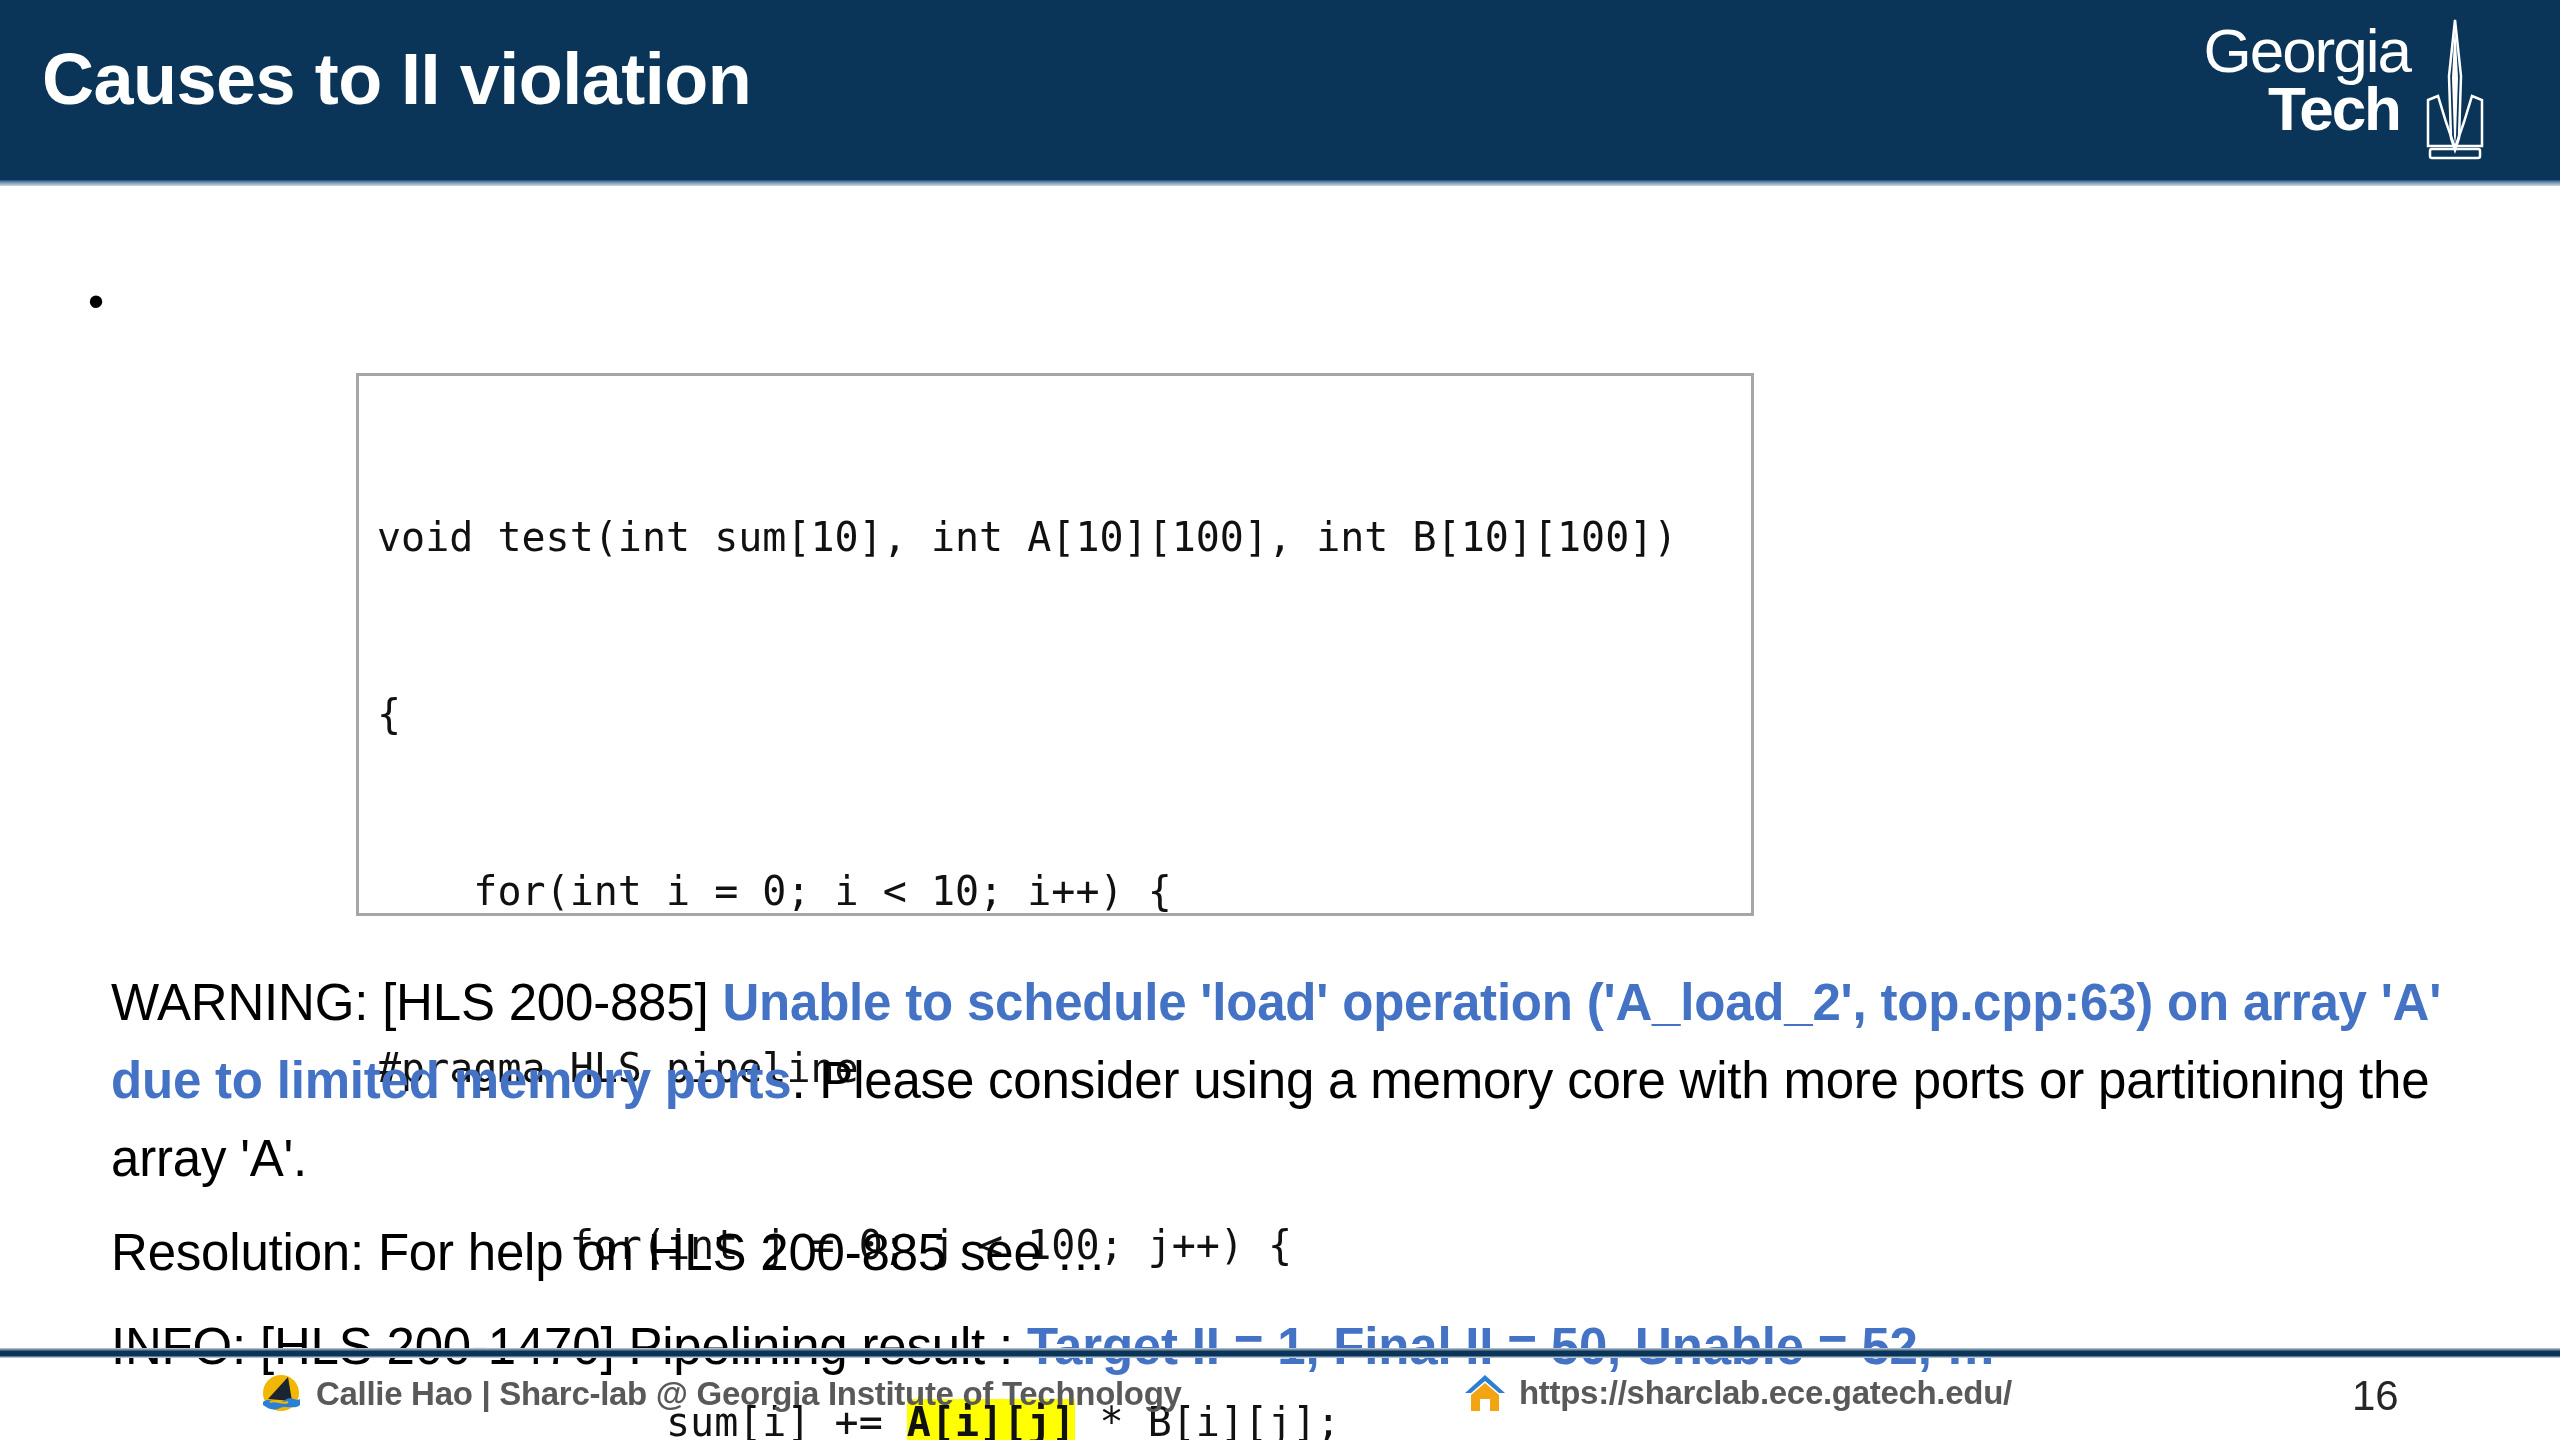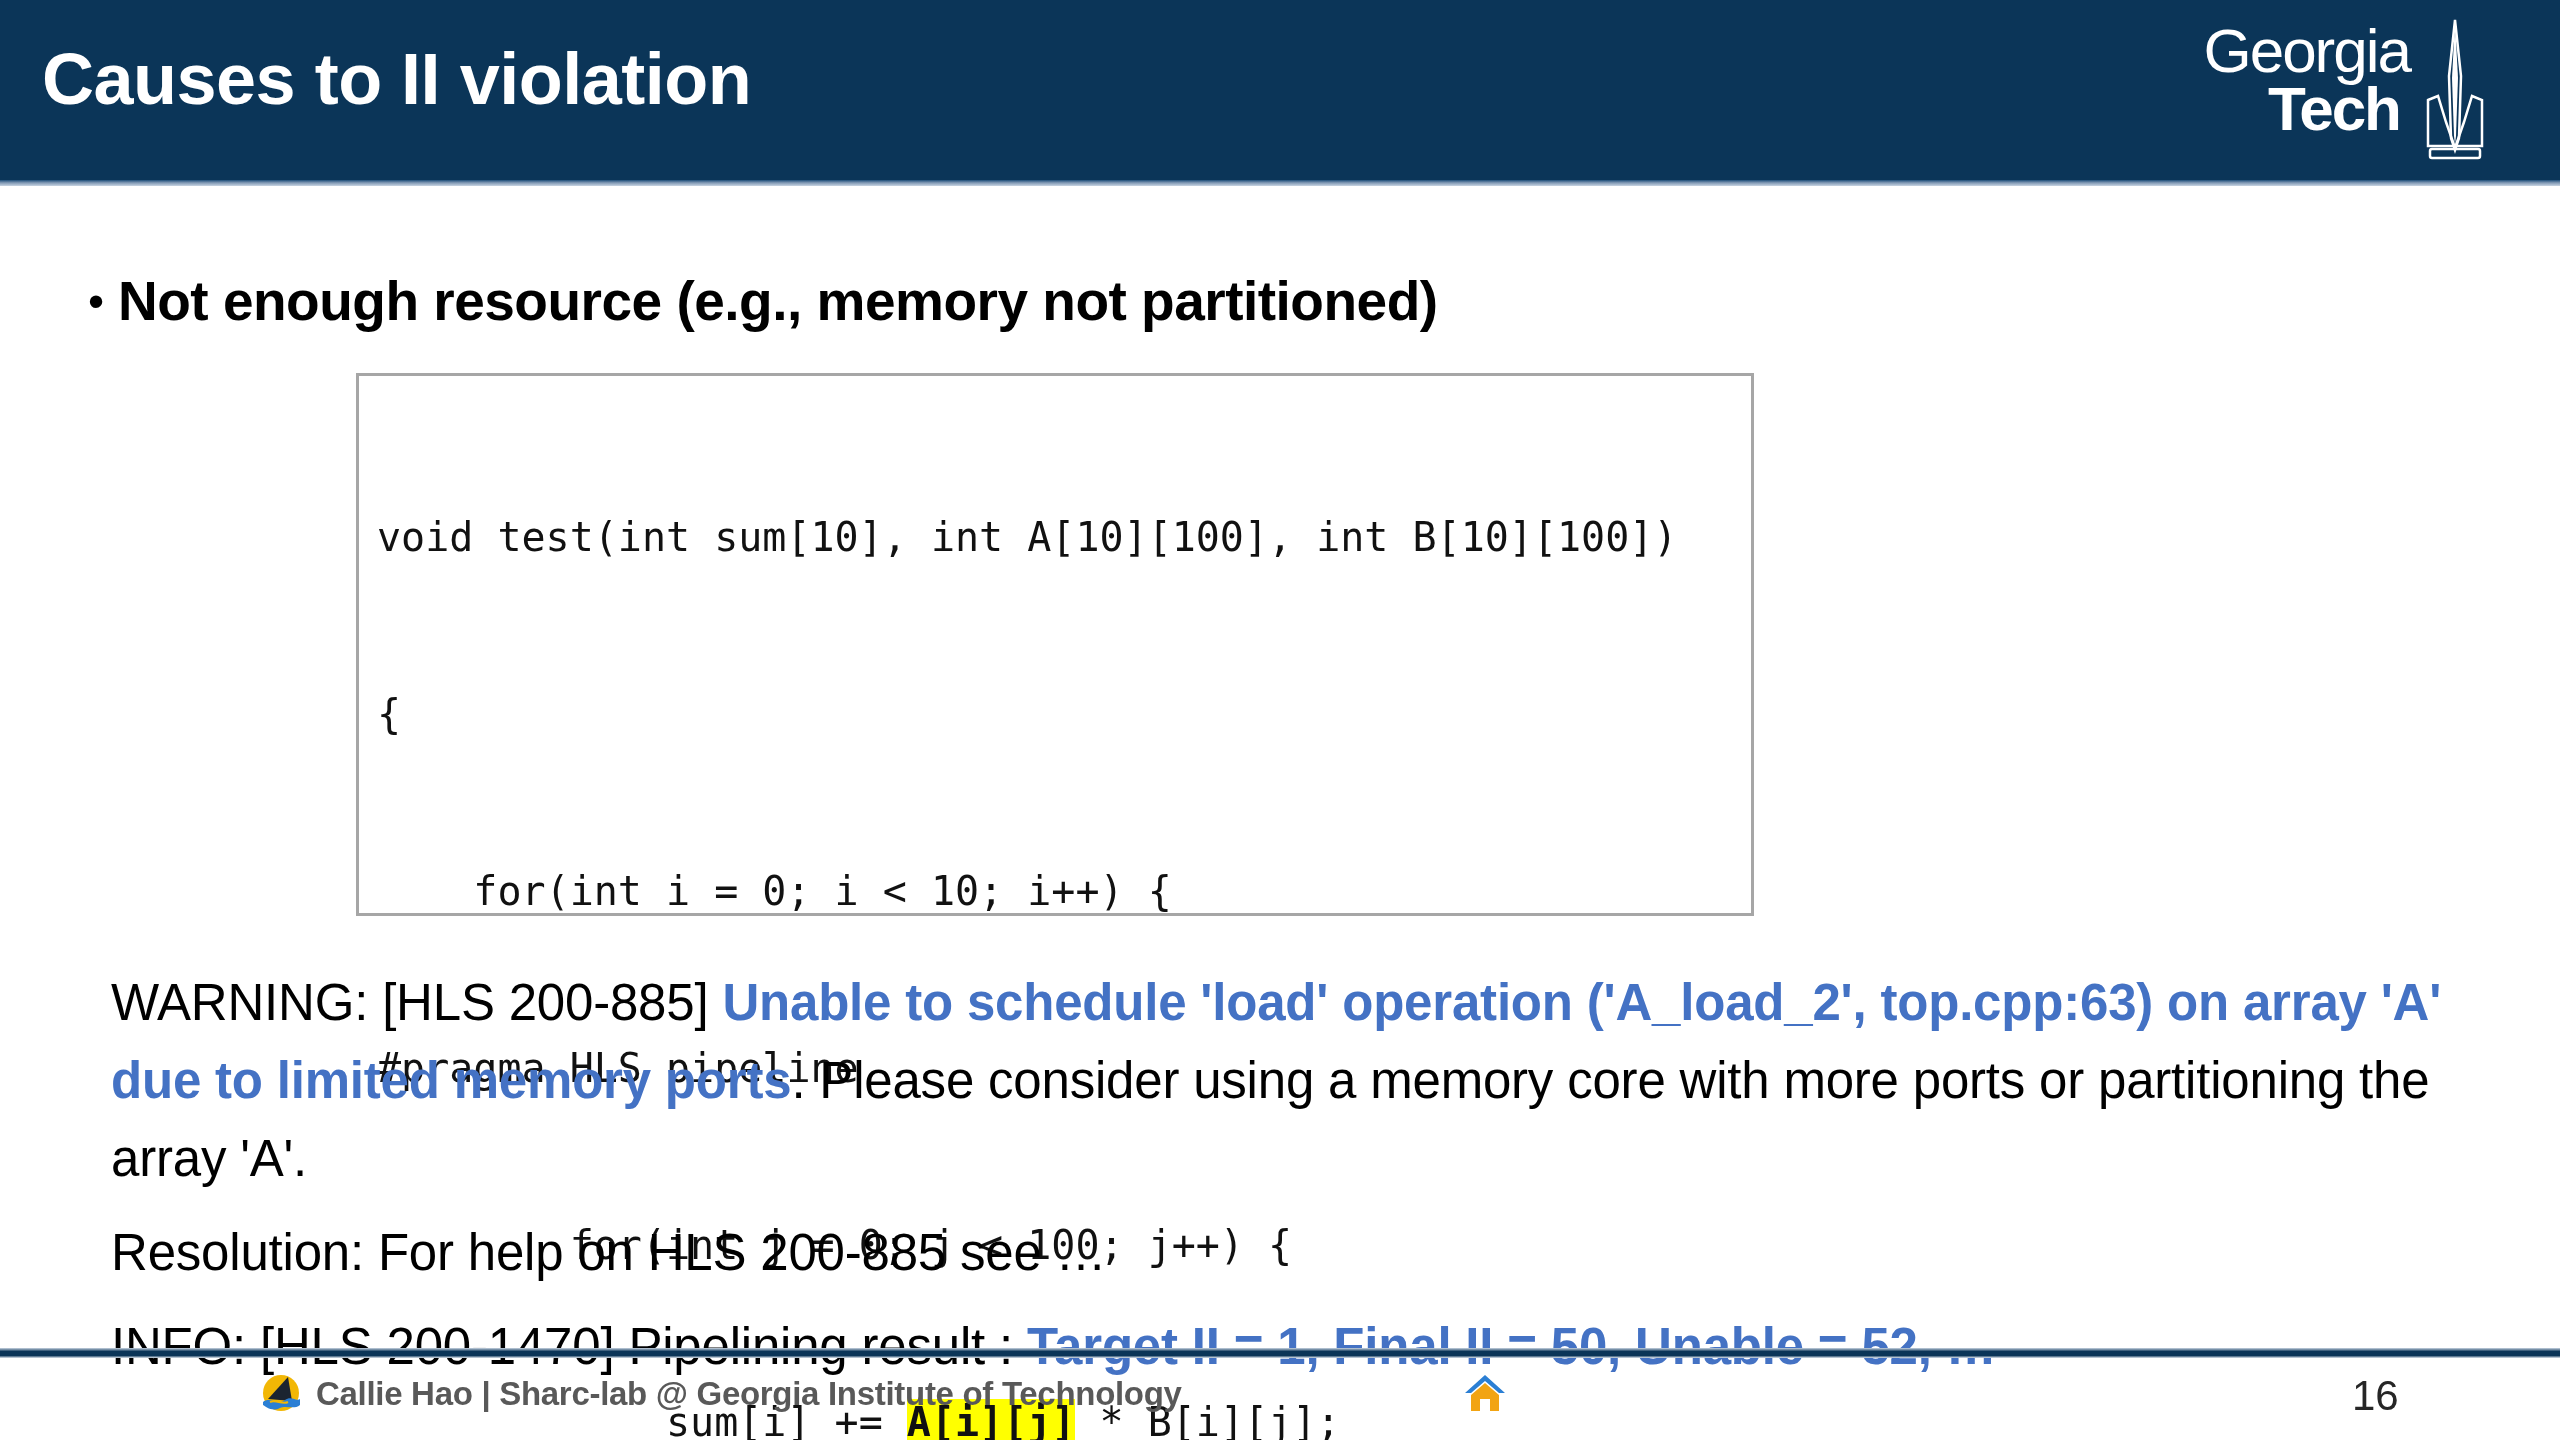--- a/index.html
+++ b/index.html
@@ -220,21 +220,20 @@
   <svg class="gt-tower" viewBox="0 0 78 146" xmlns="http://www.w3.org/2000/svg">
     <path d="M39 2 L45 58 L43 120 L39 132 L35 120 L33 58 Z" fill="none" stroke="#ffffff" stroke-width="2.5"></path>
     <path d="M39 4 L42 60 L40 118 L39 126 L38 118 L36 60 Z" fill="#ffffff"></path>
     <path d="M12 82 L22 78 L30 104 L39 130 L48 104 L56 78 L66 82 L66 128 L12 128 Z" fill="none" stroke="#ffffff" stroke-width="2.5"></path>
     <rect x="14" y="131" width="50" height="9" rx="2" fill="none" stroke="#ffffff" stroke-width="2.5"></rect>
   </svg>
 </div>
 
 <div class="bullet-row">
   <span class="bullet-dot">•</span>
-  <span class="bullet-text">Not enough resource (e.g., memory not partitioned)</span>
 </div>
 
 <div class="code-box">
   <div class="code-lines">
     <div class="code-line">void test(int sum[10], int A[10][100], int B[10][100])</div>
     <div class="code-line">{</div>
     <div class="code-line">    for(int i = 0; i &lt; 10; i++) {</div>
     <div class="code-line">#pragma HLS pipeline</div>
     <div class="code-line">        for(int j = 0; j &lt; 100; j++) {</div>
     <div class="code-line"><span>            sum[i] += </span><span class="hl">A[i][j]</span><span> * B[i][j];</span></div>
@@ -260,15 +259,16 @@
     <path d="M12 31 C18 28, 24 34, 30 31" fill="none" stroke="#f2b705" stroke-width="2"></path>
   </svg>
   <span class="footer-left-text">Callie Hao | Sharc-lab @ Georgia Institute of Technology</span>
 </div>
 
 <div class="footer-mid">
   <svg class="home-icon" viewBox="0 0 44 44" xmlns="http://www.w3.org/2000/svg">
     <path d="M22 4 L42 22 L36 22 L22 10 L8 22 L2 22 Z" fill="#2b7fd4"></path>
     <path d="M22 12 L36 24 L36 40 L27 40 L27 28 L17 28 L17 40 L8 40 L8 24 Z" fill="#f2a413"></path>
   </svg>
+  <span class="footer-mid-text">https://sharclab.ece.gatech.edu/</span>
 </div>
 
 <div class="page-number">16</div>
 
 </body></html>

